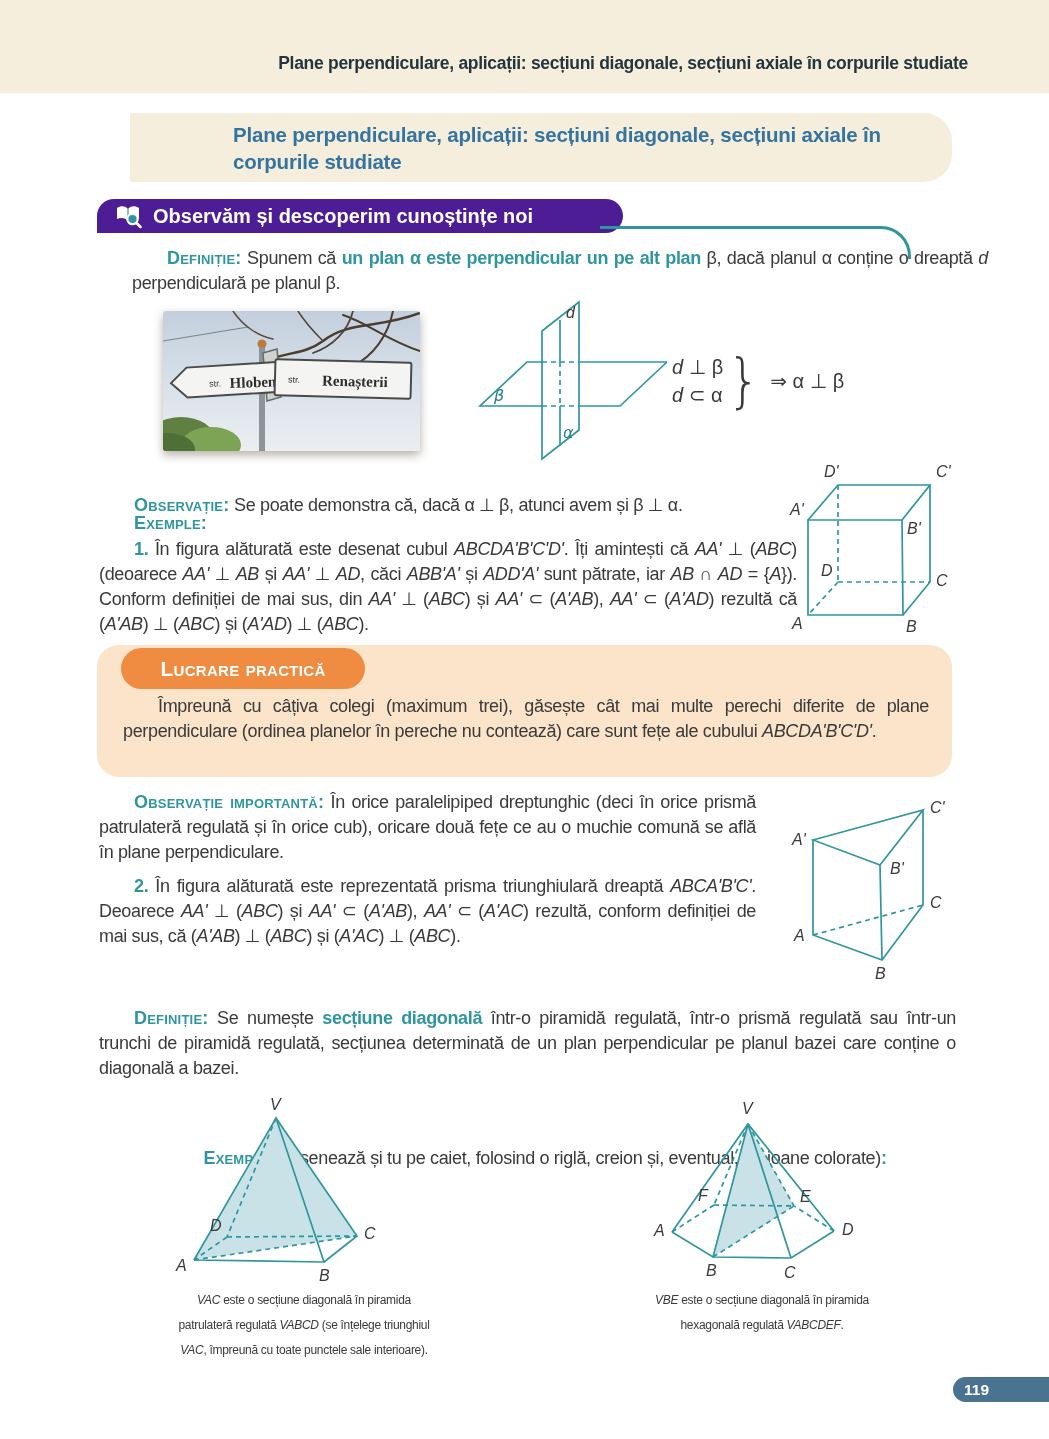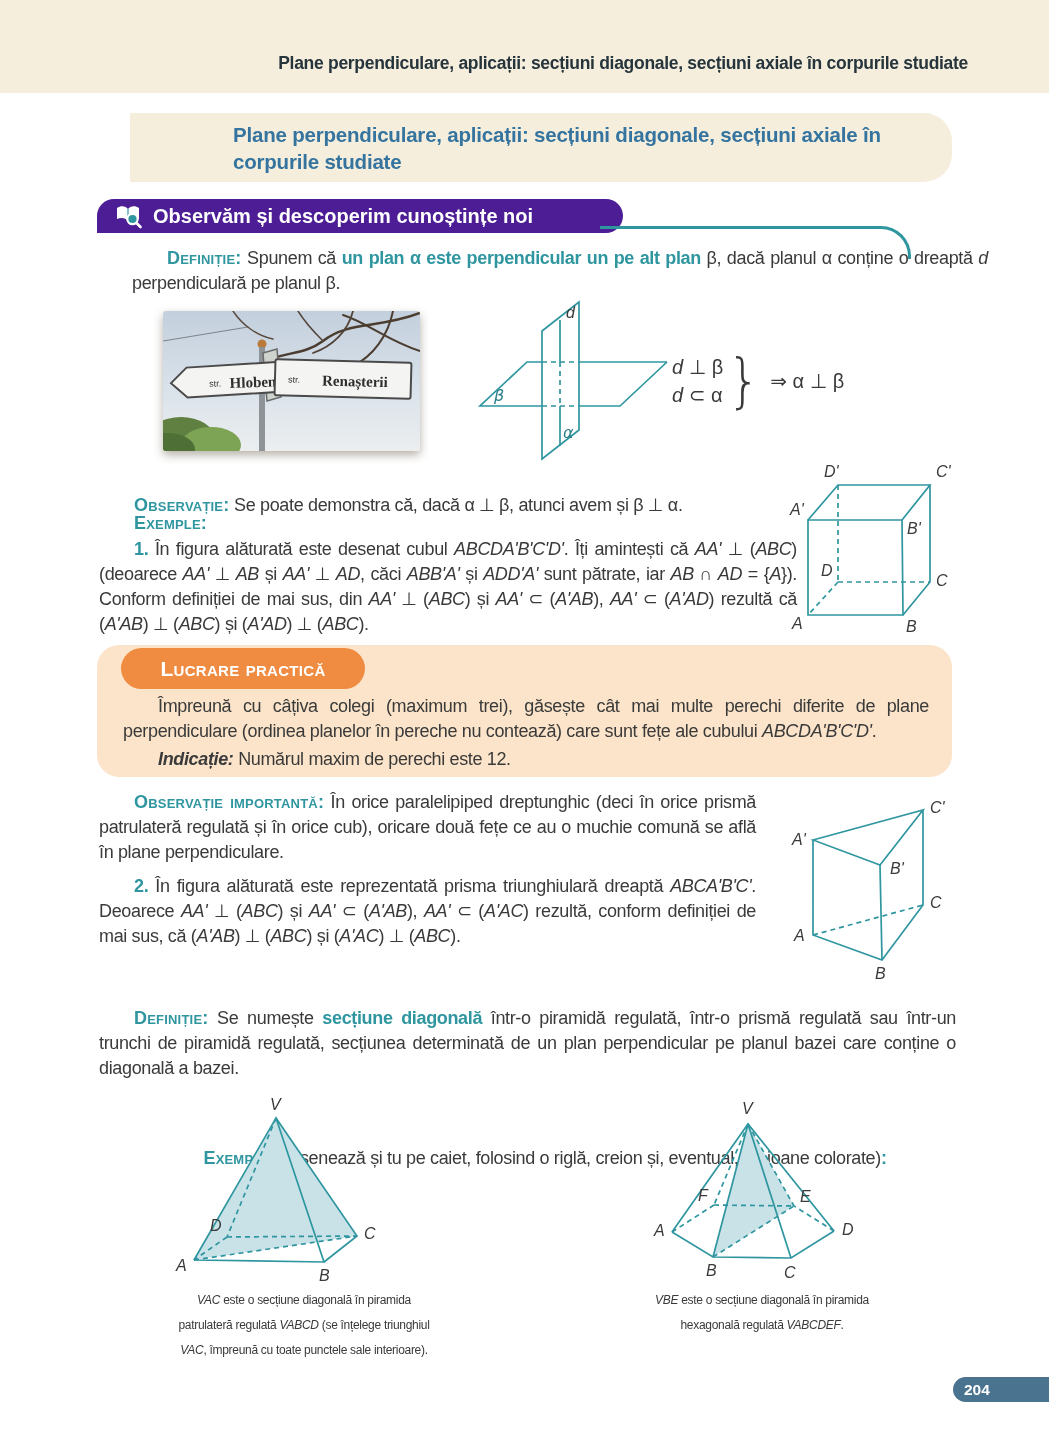--- a/index.html
+++ b/index.html
@@ -175,21 +175,20 @@
     <text class="svglbl" x="31" y="121">D</text>
     <text class="svglbl" x="0" y="60">A'</text>
     <text class="svglbl" x="117" y="79">B'</text>
     <text class="svglbl" x="146" y="22">C'</text>
     <text class="svglbl" x="34" y="22">D'</text>
   </svg>
 
   <div class="lucrare"></div>
   <div class="pill">Lucrare practică</div>
   <div class="para ind" style="left:123px;top:694px;width:806px;"><span>Împreună cu câțiva colegi (maximum trei), găsește cât mai multe perechi diferite de plane perpendiculare (ordinea planelor în pereche nu contează) care sunt fețe ale cubului </span><span class="it">ABCDA'B'C'D'</span><span>.</span></div>
-  <div class="para ind" style="left:123px;top:747px;width:806px;text-align:left;"><span class="bi">Indicație:</span><span> Numărul maxim de perechi este 12.</span></div>
 
   <div class="para ind" style="left:99px;top:790px;width:657px;"><span class="lbl">Observație importantă:</span><span> În orice paralelipiped dreptunghic (deci în orice prismă patrulateră regulată și în orice cub), oricare două fețe ce au o muchie comună se află în plane perpendiculare.</span></div>
 
   <div class="para ind" style="left:99px;top:874px;width:657px;"><span class="numb">2.</span><span> În figura alăturată este reprezentată prisma triunghiulară dreaptă </span><span class="it">ABCA'B'C'</span><span>. Deoarece </span><span class="it">AA'</span><span> ⊥ (</span><span class="it">ABC</span><span>) și </span><span class="it">AA'</span><span> ⊂ (</span><span class="it">A'AB</span><span>), </span><span class="it">AA'</span><span> ⊂ (</span><span class="it">A'AC</span><span>) rezultă, conform definiției de mai sus, că (</span><span class="it">A'AB</span><span>) ⊥ (</span><span class="it">ABC</span><span>) și (</span><span class="it">A'AC</span><span>) ⊥ (</span><span class="it">ABC</span><span>).</span></div>
 
 
   <svg style="left:780px;top:795px;" width="265" height="212" viewBox="0 0 265 212">
     <line class="edged" x1="33" y1="140" x2="143" y2="110"></line>
     <polygon class="edge" points="33,45 143,15 100,70"></polygon>
     <polyline class="edge" points="33,45 33,140 102,165 143,110 143,15"></polyline>
@@ -239,16 +238,16 @@
     <text class="svglbl" x="174" y="182">C</text>
     <text class="svglbl" x="232" y="139">D</text>
     <text class="svglbl" x="190" y="106">E</text>
     <text class="svglbl" x="88" y="105">F</text>
   </svg>
 
   <div class="cap" style="left:90px;top:1288px;width:428px;"><span class="it">VAC</span><span> este o secțiune diagonală în piramida</span><br><span>patrulateră regulată </span><span class="it">VABCD</span><span> (se înțelege triunghiul</span><br><span class="it">VAC</span><span>, împreună cu toate punctele sale interioare).</span></div>
   <div class="cap" style="left:556px;top:1288px;width:412px;"><span class="it">VBE</span><span> este o secțiune diagonală în piramida</span><br><span>hexagonală regulată </span><span class="it">VABCDEF</span><span>.</span></div>
 
   <div class="pagebox">
-    <span>204</span>
+    <span>119</span>
   </div>
 
 </div>
 
 </body></html>

